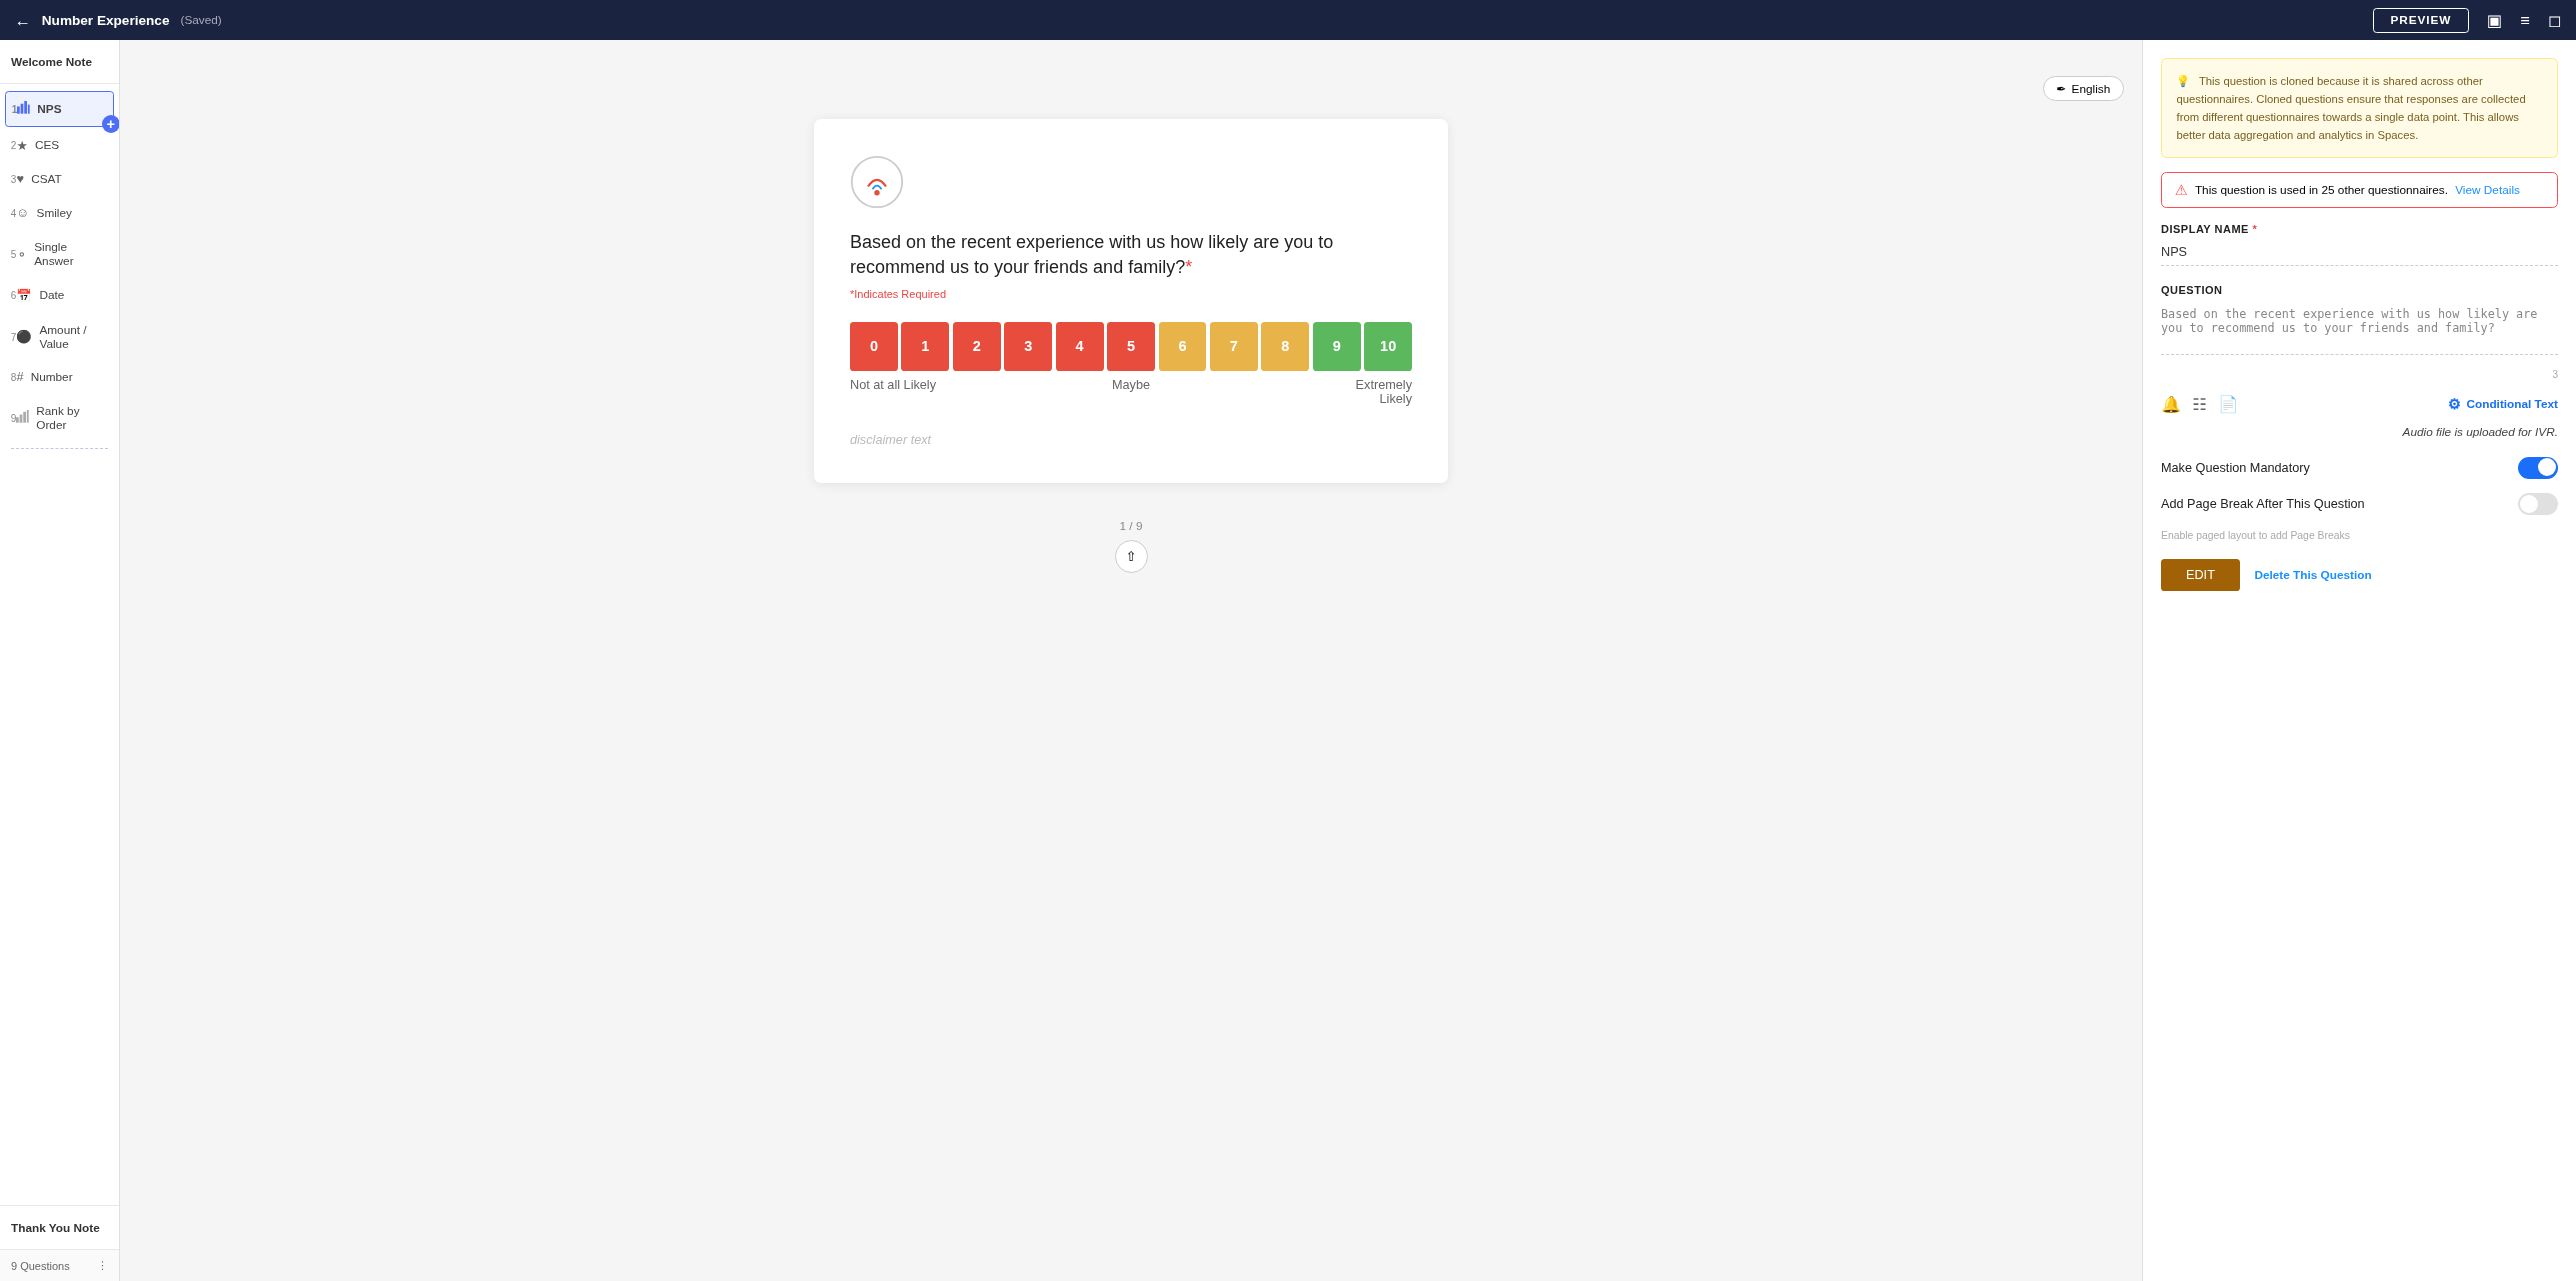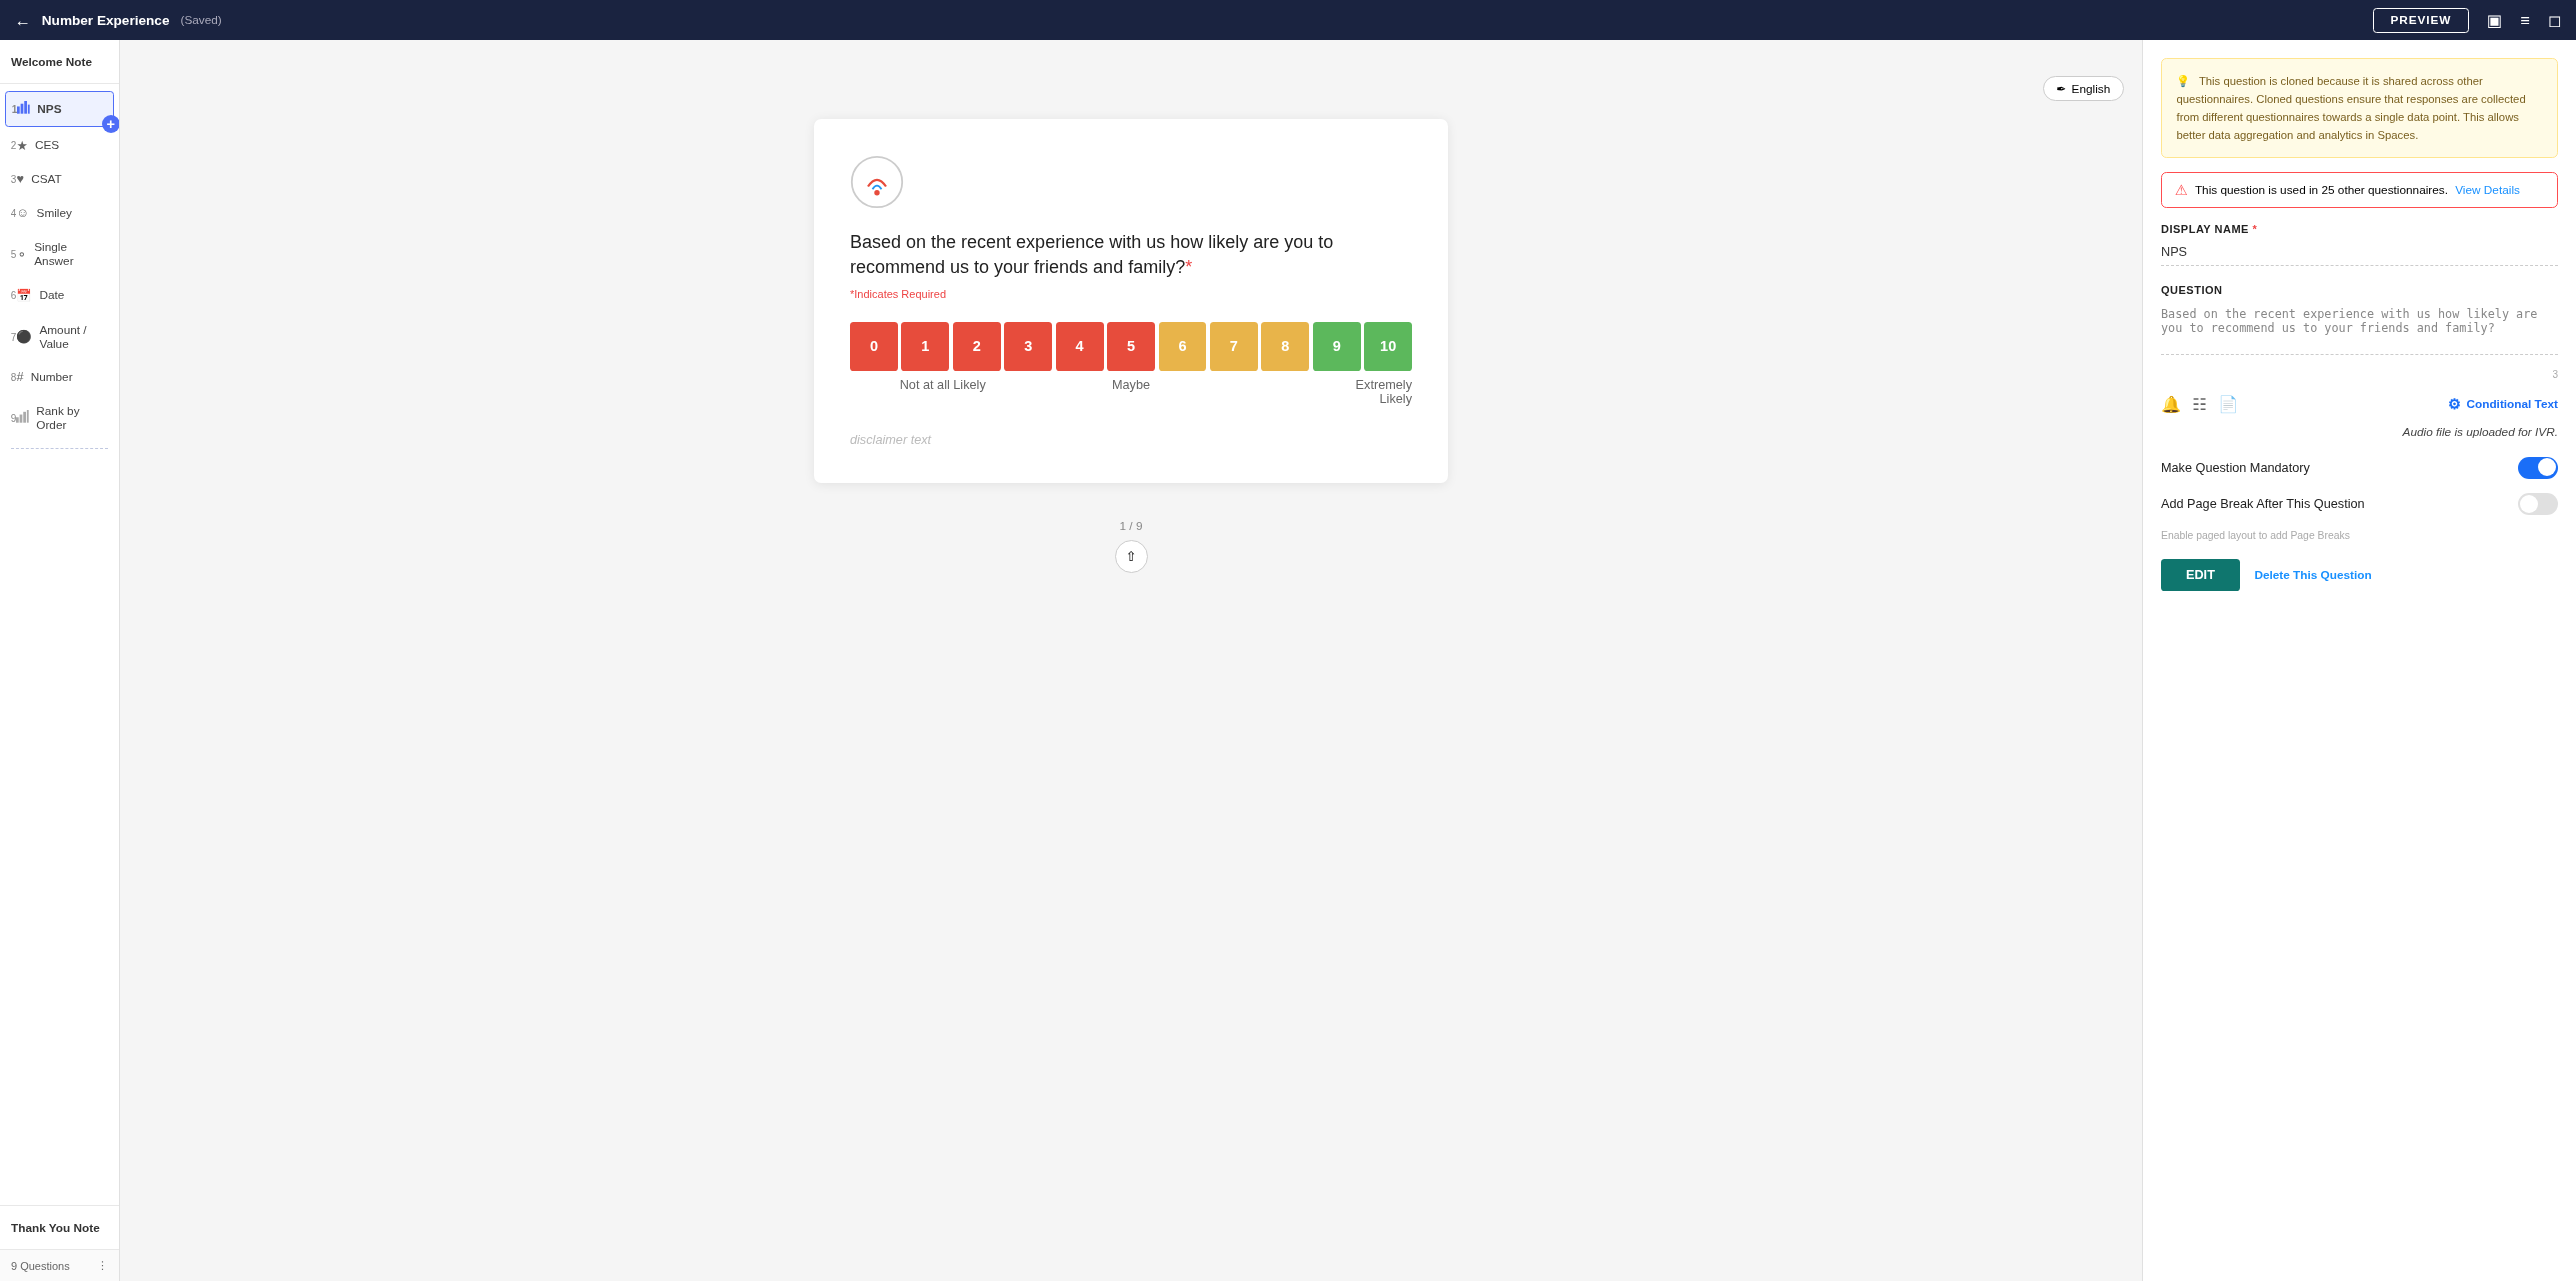--- a/index.html
+++ b/index.html
@@ -71,21 +71,21 @@
     .canvas-logo { margin-bottom: 18px; }
     .canvas-logo svg { width: 54px; height: 54px; }
     .canvas-question { font-size: 18px; color: #222; margin-bottom: 7.2px; line-height: 1.4; }
     .canvas-required { color: #e44; font-size: 11px; margin-bottom: 22px; }
     .nps-scale { display: flex; gap: 3.6px; margin-bottom: 7.2px; }
     .nps-btn {
       width: 49px; height: 49px; border-radius: 3.6px; display: flex; align-items: center;
       justify-content: center; font-size: 14.5px; font-weight: 600; color: white; cursor: pointer; border: none;
     }
     .nps-labels { display: flex; justify-content: space-between; margin-bottom: 27px; font-size: 12.7px; color: #666; }
-    .nps-label-left { width: 33%; text-align: center; }
+    .nps-label-left { width: 33%; }
     .nps-label-center { width: 33%; text-align: center; }
     .nps-label-right { width: 33%; text-align: right; }
     .canvas-disclaimer { color: #bbb; font-size: 12.7px; font-style: italic; margin-top: 14.5px; }
     .canvas-pagination { margin-top: 22px; color: #888; font-size: 11.8px; }
     .canvas-nav-btn {
       width: 33px; height: 33px; border-radius: 50%; border: 0.9px solid #ccc; background: white;
       cursor: pointer; display: flex; align-items: center; justify-content: center; margin-top: 7.2px;
     }
 
     
@@ -149,22 +149,22 @@
       width: 40px; height: 22px; border-radius: 11px; background: #e0e0e0;
       position: relative; cursor: not-allowed; flex-shrink: 0;
     }
     .toggle-knob-disabled { width: 18px; height: 18px; border-radius: 50%; background: white; position: absolute; top: 1.8px; left: 1.8px; }
 
     .toggle-sub { font-size: 10.4px; color: #aaa; margin-bottom: 18px; }
 
     .edit-note { font-size: 11.8px; color: #555; line-height: 1.5; margin-bottom: 22px; }
 
     .btn-edit {
-      background: #0f766e; color: white; border: none; border-radius: 3.6px;
-      padding: 9px 25px; font-size: 12.7px; font-weight: 700; cursor: pointer; margin-right: 14.5px;
+      background: #a16207; color: white; border: none; border-radius: 3.6px;
+      padding: 9px 25px; font-size: 12.7px; font-weight: 400; cursor: pointer; margin-right: 14.5px;
     }
     .btn-delete { color: #1890ff; font-size: 11.8px; font-weight: 600; cursor: pointer; background: none; border: none; }
   </style>
 </head>
 <body>
 
 <div class="top-bar">
   <button class="top-bar-back">←</button>
   <span class="top-bar-title">Number Experience</span>
   <span class="top-bar-saved">(Saved)</span>

